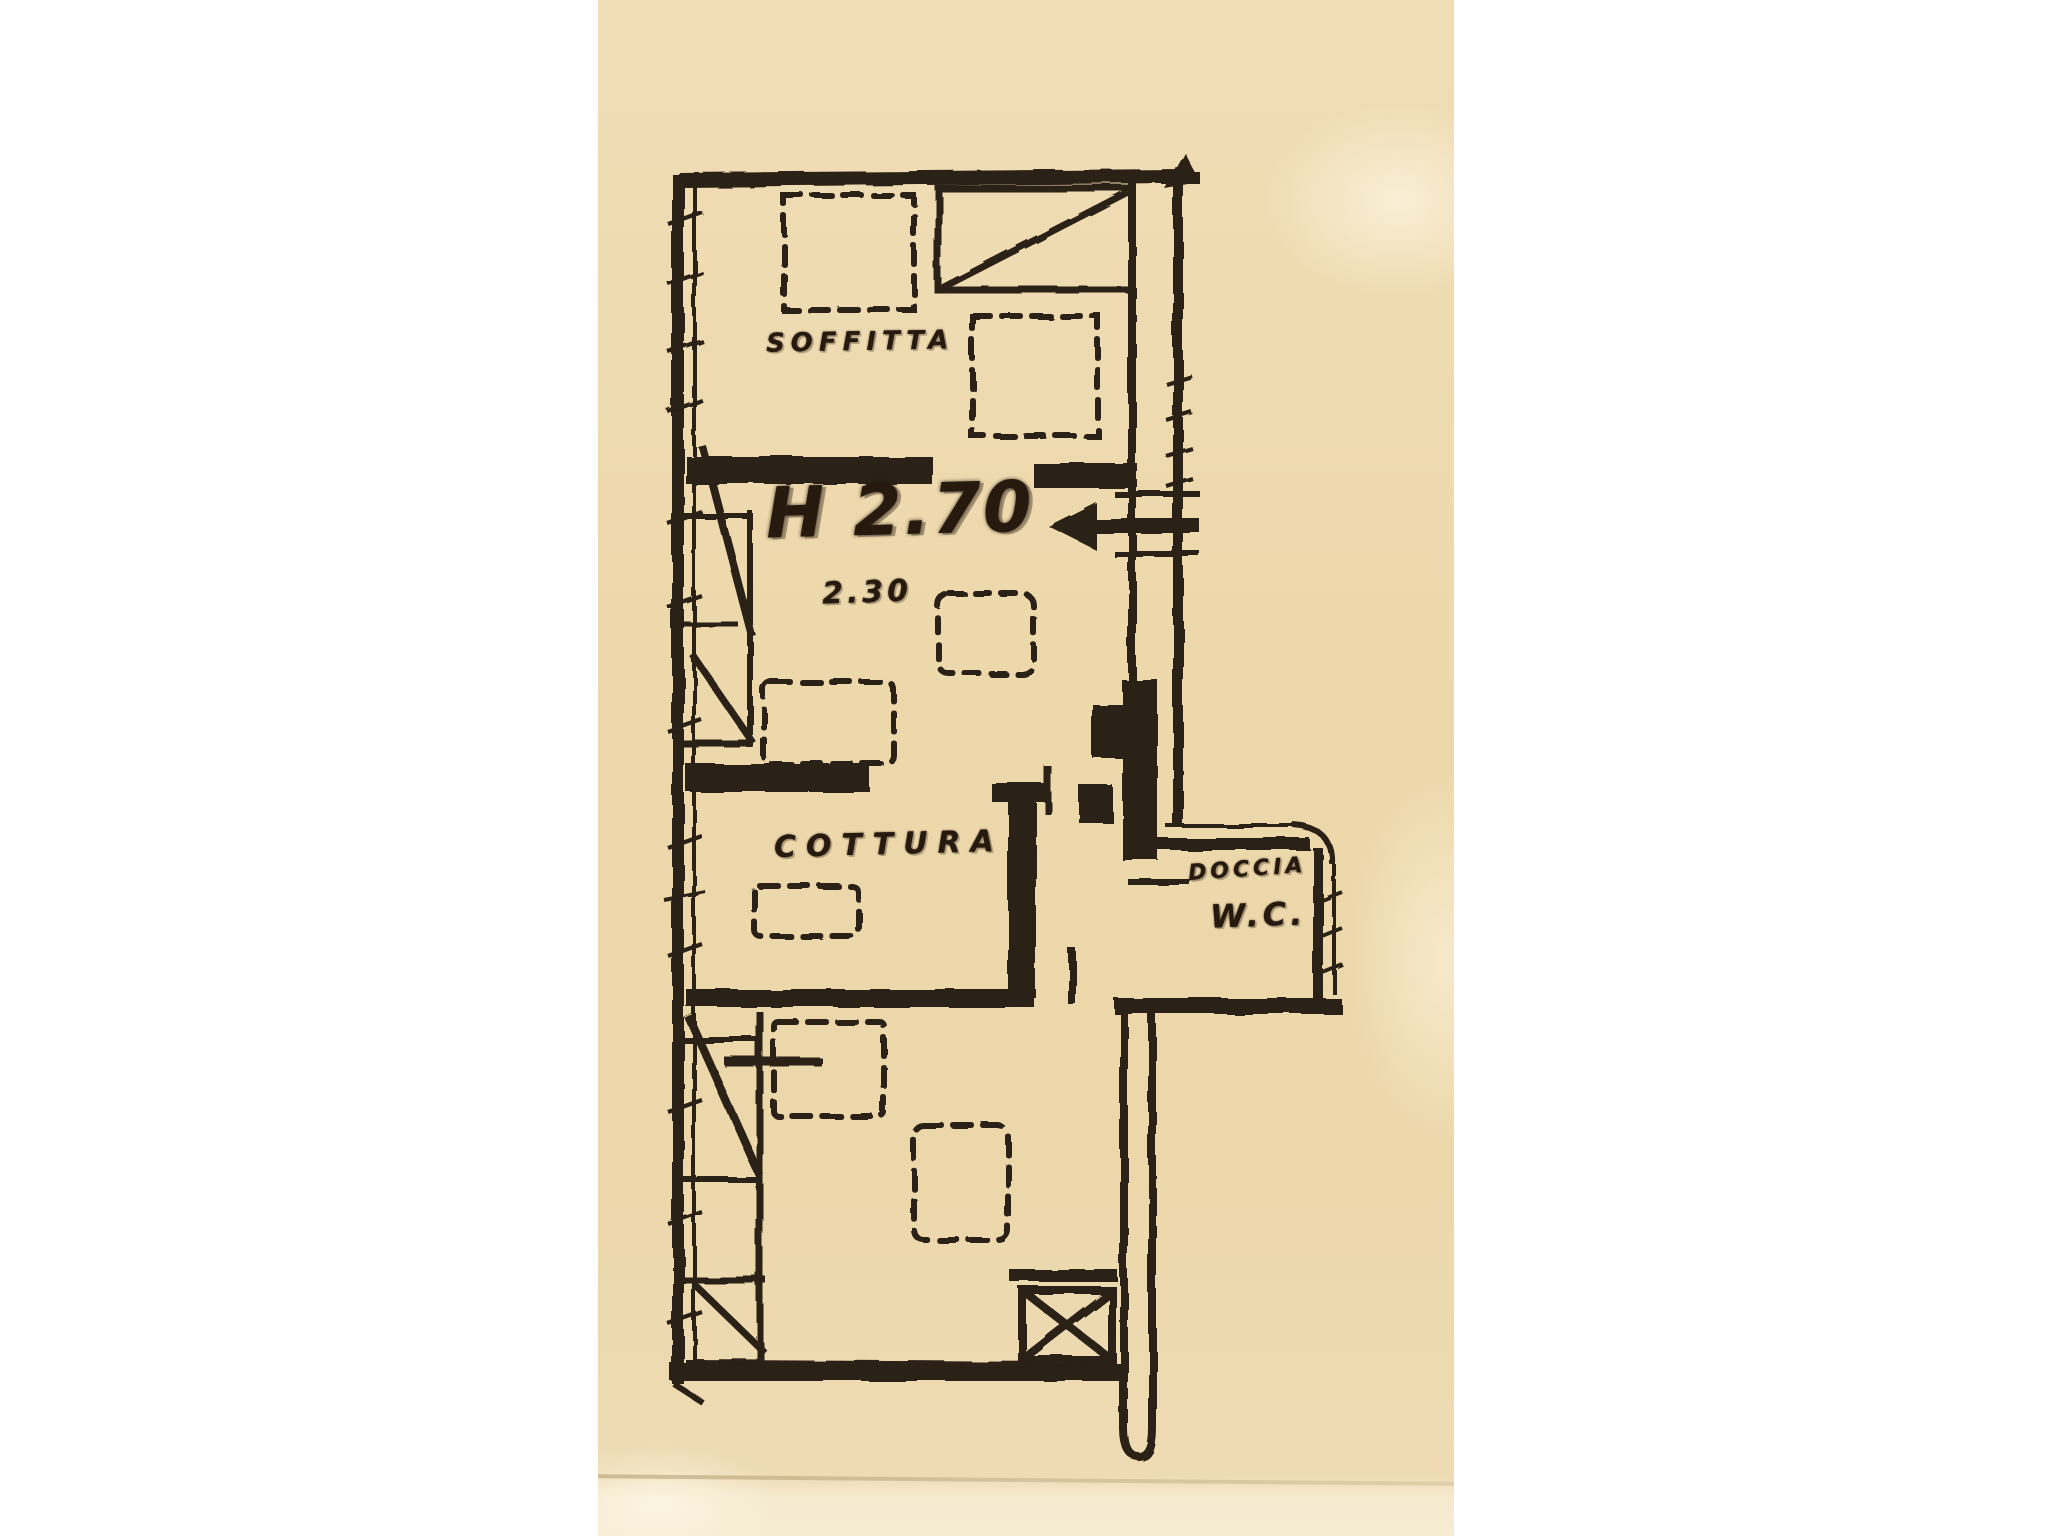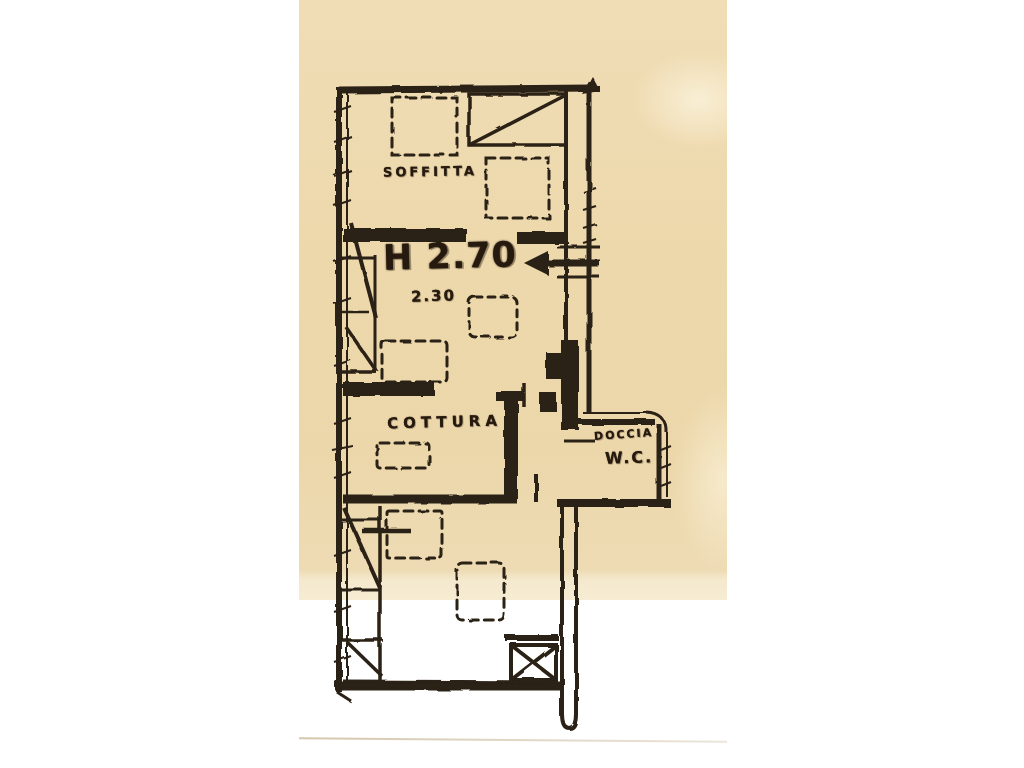--- a/index.html
+++ b/index.html
@@ -1,26 +1,27 @@
 <!DOCTYPE html>
 <html><head>
 <meta charset="utf-8">
 <style>
   html,body{margin:0;padding:0;}
   body{width:1024px;height:768px;overflow:hidden;background:#ffffff;
        font-family:"DejaVu Sans", "Liberation Sans", sans-serif;}
   .stage{position:relative;width:1024px;height:768px;background:#ffffff;}
   .paper{
-    position:absolute;left:299px;top:0;width:428px;height:600px;
+    position:absolute;left:299px;top:0;width:428px;height:768px;
     background:
       radial-gradient(95px 70px at 400px 100px, rgba(250,241,216,.9), rgba(250,241,216,0) 70%),
       radial-gradient(70px 130px at 424px 480px, rgba(250,240,214,.75), rgba(250,240,214,0) 72%),
       radial-gradient(80px 40px at 30px 752px, rgba(252,246,228,.8), rgba(252,246,228,0) 75%),
       linear-gradient(0deg, rgba(247,238,214,.9) 0px, rgba(247,238,214,.75) 20px, rgba(247,238,214,0) 30px),
       linear-gradient(180deg, #f0ddb6 0%, #edd8ab 45%, #ecd7aa 75%, #eedcb6 100%);
+    font-style: italic;
   }
   .scanline{
     position:absolute;left:0;top:739px;width:428px;height:2px;
     background:linear-gradient(90deg, rgba(176,152,108,.55), rgba(176,152,108,.25));
     transform:rotate(.5deg);
   }
   svg{position:absolute;left:0;top:0;}
   .lbl{
     position:absolute;color:#26190e;font-weight:bold;white-space:nowrap;
     text-shadow:0 0 1px rgba(38,25,14,.85), 1px 1px 0 rgba(38,25,14,.25);

